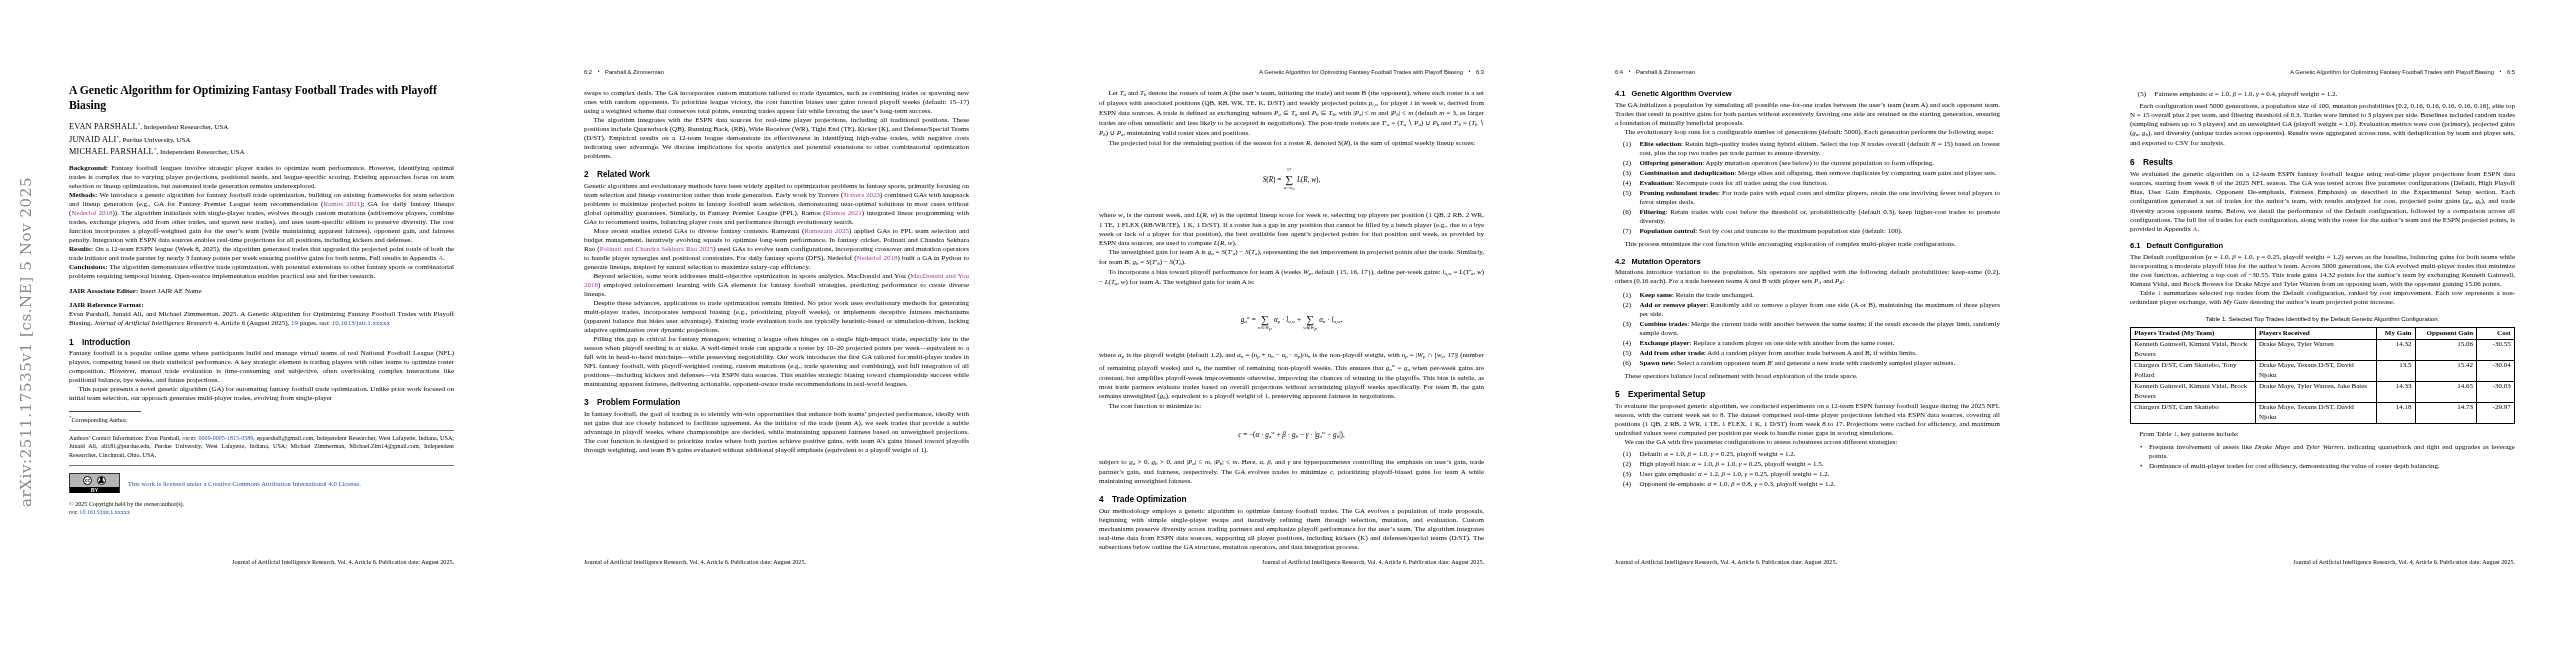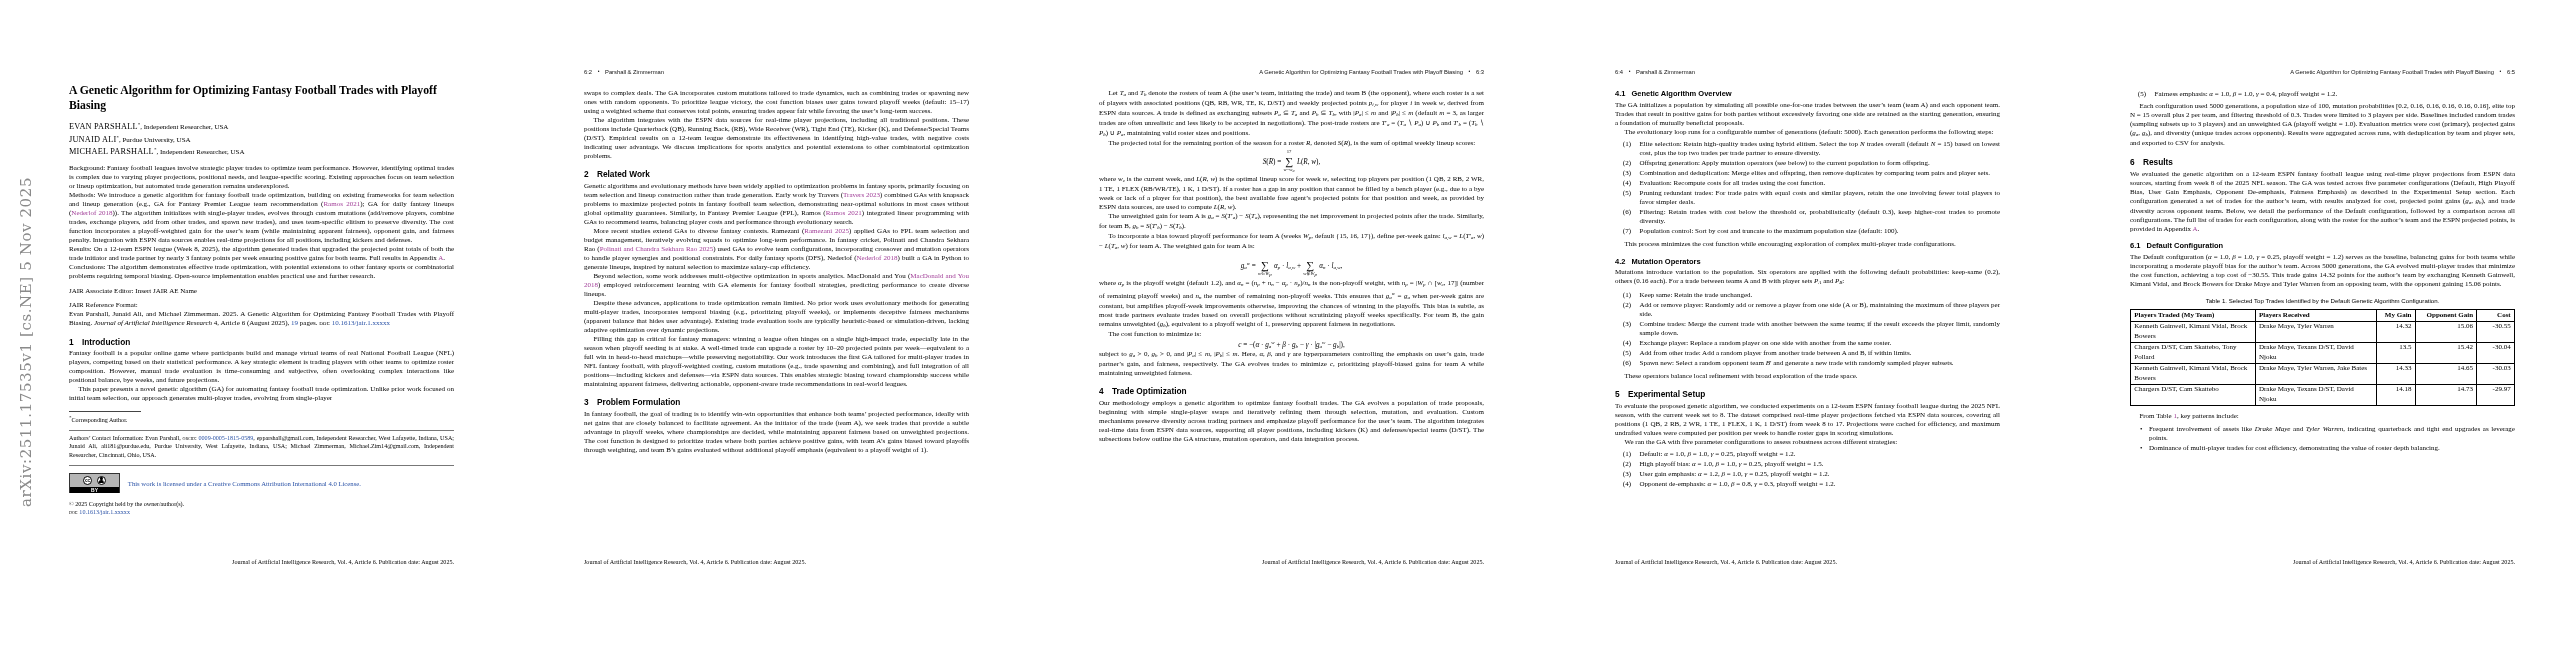--- a/index.html
+++ b/index.html
@@ -15,21 +15,21 @@
   .sg-name{font-size:8.3px;letter-spacing:0.2px;}
   .p{font-size:7px;line-height:9px;text-align:justify;}
   .ind{text-indent:9.4px;}
   .abs{margin-top:6.7px;}
   .mt10{margin-top:5.6px;} .mt12{margin-top:6.7px;} .mt6{margin-top:3.3px;}
   .sec{font-family:"Liberation Sans",sans-serif;font-weight:bold;font-size:8.3px;margin:8.3px 0 2.8px 0;}
   .sec .no{margin-right:8.3px;}
   .subsec{font-family:"Liberation Sans",sans-serif;font-weight:bold;font-size:7.5px;margin:7.8px 0 2.8px 0;}
   .subsec .no{margin-right:6.1px;}
   .sg-i{font-style:italic;}
-  .sg-b{font-weight:normal;}
+  .sg-b{font-weight:bold;}
   .sg-cite{color:#A03D97;}
   .sg-link{color:#2B53A7;}
   .sg-sub{font-size:5px;vertical-align:-1.1px;font-style:italic;}
   .sg-sup{font-size:5px;vertical-align:2.8px;font-style:italic;}
   .sg-supr{font-size:5px;vertical-align:2.8px;}
   .sg-sc{font-variant:small-caps;}
   .fnrule{width:72px;border-top:0.6px solid #444;margin-top:7.8px;}
   .fullrule{border-top:0.6px solid #777;margin-top:5.6px;}
   .fn{font-size:6.1px;line-height:8.3px;margin-top:1.7px;}
   .contact{font-size:6.1px;line-height:8.6px;text-align:justify;margin-top:3.3px;}
@@ -38,21 +38,21 @@
   .cctop{height:12.8px;background:#b5b5b5;display:flex;justify-content:center;align-items:center;gap:4.4px;}
   .ccbot{height:6.7px;background:#000;color:#fff;text-align:center;font-family:"Liberation Sans",sans-serif;font-weight:bold;font-size:5px;line-height:6.7px;}
   .cccirc{width:9.4px;height:9.4px;border:0.8px solid #000;border-radius:50%;background:#fff;box-sizing:border-box;display:flex;justify-content:center;align-items:center;font-weight:bold;font-size:4.7px;font-family:"Liberation Sans",sans-serif;}
   .person{position:relative;width:4.4px;height:5.6px;}
   .person::before{content:"";position:absolute;top:0;left:50%;transform:translateX(-50%);width:2.2px;height:2.2px;background:#000;border-radius:50%;}
   .person::after{content:"";position:absolute;bottom:0;left:50%;transform:translateX(-50%);width:4.4px;height:2.8px;background:#000;border-radius:2.2px 2.2px 0 0;}
   .cctext{margin-left:7.8px;font-size:6.7px;}
   .small{font-size:6.1px;line-height:8.3px;}
   .footer{position:absolute;top:559px;left:69px;width:385px;font-size:6.1px;}
   .footer.right{text-align:right;}
-  .formula{display:flex;justify-content:center;align-items:center;margin:1px 0;font-size:7.2px;}
+  .formula{display:flex;justify-content:center;align-items:center;margin:19px 0;font-size:7.2px;}
   .sum{display:inline-flex;flex-direction:column;align-items:center;margin:0 2.2px;}
   .sum .lim{font-size:4.7px;line-height:5.6px;}
   .sum .sig{font-size:11px;line-height:12.2px;}
   .li{position:relative;padding-left:24.5px;font-size:7px;line-height:9px;text-align:justify;margin-top:1.1px;}
   .li .lim{position:absolute;left:7.8px;}
   .bullet{position:relative;padding-left:19px;font-size:7px;line-height:9px;text-align:justify;margin-top:1.1px;}
   .bullet .bm{position:absolute;left:10px;}
   .caption{font-family:"Liberation Sans",sans-serif;font-size:6.1px;text-align:center;margin-top:7.8px;}
   table.tbl{border-collapse:collapse;margin-top:5px;width:385px;font-size:7px;}
   .tbl th,.tbl td{border:0.6px solid #000;padding:0.6px 3.3px;vertical-align:top;line-height:9.4px;}
@@ -210,20 +210,21 @@
 
 <div class="page" style="left:2061px">
   <div class="runhead right"><span>A Genetic Algorithm for Optimizing Fantasy Football Trades with Playoff Biasing</span><span class="hsep">•</span><span>6:5</span></div>
   <div class="flow" style="top:89px">
     <div class="li"><span class="lim">(5)</span><span>Fairness emphasis: <span class="sg-i">α</span> = 1.0, <span class="sg-i">β</span> = 1.0, <span class="sg-i">γ</span> = 0.4, playoff weight = 1.2.</span></div>
     <div class="p ind mt6">Each configuration used 5000 generations, a population size of 100, mutation probabilities [0.2, 0.16, 0.16, 0.16, 0.16, 0.16], elite top N = 15 overall plus 2 per team, and filtering threshold of 0.3. Trades were limited to 3 players per side. Baselines included random trades (sampling subsets up to 3 players) and an unweighted GA (playoff weight = 1.0). Evaluation metrics were cost (primary), projected gains (<span class="sg-i">g</span><span class="sg-sub">a</span>, <span class="sg-i">g</span><span class="sg-sub">b</span>), and diversity (unique trades across opponents). Results were aggregated across runs, with deduplication by team and player sets, and exported to CSV for analysis.</div>
     <div class="sec"><span class="no">6</span><span>Results</span></div>
     <div class="p">We evaluated the genetic algorithm on a 12-team ESPN fantasy football league using real-time player projections from ESPN data sources, starting from week 8 of the 2025 NFL season. The GA was tested across five parameter configurations (Default, High Playoff Bias, User Gain Emphasis, Opponent De-emphasis, Fairness Emphasis) as described in the Experimental Setup section. Each configuration generated a set of trades for the author’s team, with results analyzed for cost, projected point gains (<span class="sg-i">g</span><span class="sg-sub">a</span>, <span class="sg-i">g</span><span class="sg-sub">b</span>), and trade diversity across opponent teams. Below, we detail the performance of the Default configuration, followed by a comparison across all configurations. The full list of trades for each configuration, along with the roster for the author’s team and the ESPN projected points, is provided in Appendix <span class="sg-cite">A</span>.</div>
     <div class="subsec"><span class="no">6.1</span><span>Default Configuration</span></div>
     <div class="p">The Default configuration (<span class="sg-i">α</span> = 1.0, <span class="sg-i">β</span> = 1.0, <span class="sg-i">γ</span> = 0.25, playoff weight = 1.2) serves as the baseline, balancing gains for both teams while incorporating a moderate playoff bias for the author’s team. Across 5000 generations, the GA evolved multi-player trades that minimize the cost function, achieving a top cost of −30.55. This trade gains 14.32 points for the author’s team by exchanging Kenneth Gainwell, Kimani Vidal, and Brock Bowers for Drake Maye and Tyler Warren from an opposing team, with the opponent gaining 15.06 points.</div>
+    <div class="p ind">Table <span class="sg-cite">1</span> summarizes selected top trades from the Default configuration, ranked by cost improvement. Each row represents a non-redundant player exchange, with <span class="sg-i">My Gain</span> denoting the author’s team projected point increase.</div>
     <div class="caption">Table 1.  Selected Top Trades Identified by the Default Genetic Algorithm Configuration.</div>
     <table class="tbl">
       <thead>
         <tr>
           <th style="width:132px">Players Traded (My Team)</th>
           <th style="width:128px">Players Received</th>
           <th class="num" style="width:34px">My Gain</th>
           <th class="num" style="width:58px">Opponent Gain</th>
           <th class="num" style="width:32px">Cost</th>
         </tr>

